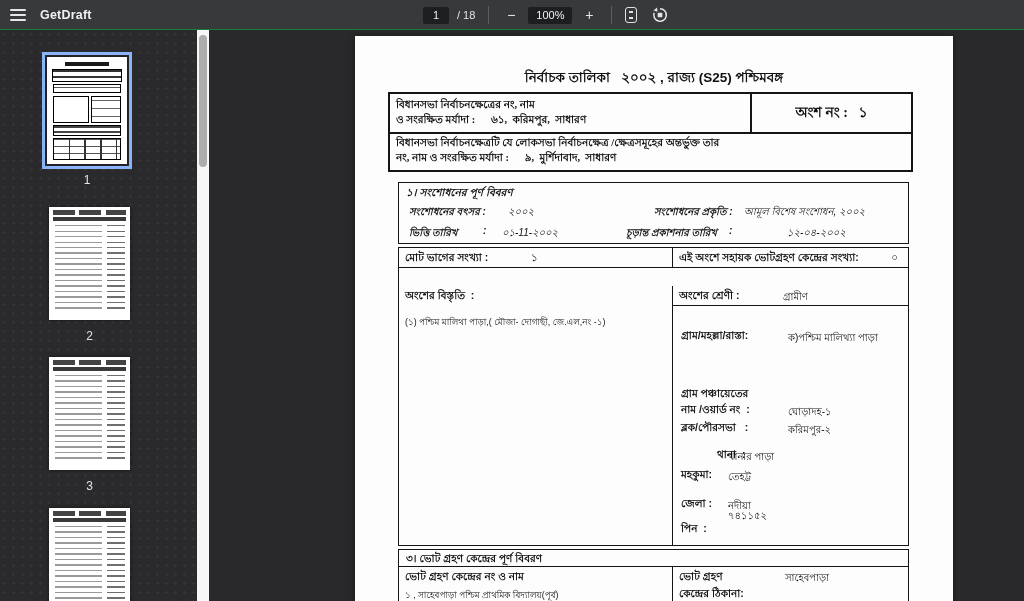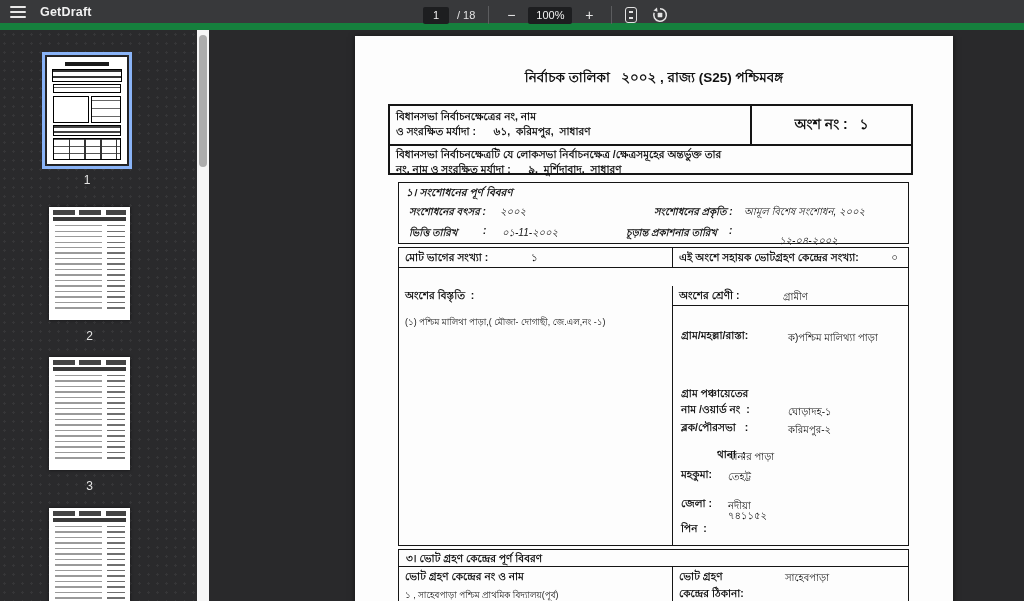--- a/index.html
+++ b/index.html
@@ -3,21 +3,21 @@
 <meta charset="utf-8">
 <style>
   * { margin:0; padding:0; box-sizing:border-box; }
   html,body { width:1024px; height:601px; overflow:hidden; background:#1e1e1e;
     font-family:"Liberation Sans","DejaVu Sans",sans-serif; }
   #app { position:relative; width:1024px; height:601px; overflow:hidden; }
 
   
   .toolbar { position:absolute; left:0; top:0; width:1024px; height:30px;
     background:#38393b; display:flex; align-items:center; z-index:5;
-    border-bottom:7px solid #15803d; }
+    border-bottom:1px solid #15803d; }
   .hamburger { width:16px; height:12px; margin-left:10px; display:flex;
     flex-direction:column; justify-content:space-between; cursor:pointer; }
   .hamburger span { display:block; height:2px; background:#e8e8e8; border-radius:1px; }
   .tb-title { color:#f1f1f1; font-size:12.5px; font-weight:bold; margin-left:14px; letter-spacing:.2px; }
   .tb-center { position:absolute; left:423px; top:0; height:30px; display:flex;
     align-items:center; gap:8px; }
   .pagebox, .zoombox { background:#1d1e20; color:#f1f1f1; font-size:11px;
     text-align:center; border:none; border-radius:2px; }
   .pagebox { width:26px; height:17px; line-height:17px; }
   .zoombox { width:44px; height:17px; line-height:17px; }
@@ -78,21 +78,21 @@
 
   .doc-title { position:absolute; left:0; top:31px; width:100%; text-align:center;
     font-size:13.5px; font-weight:bold; white-space:pre; }
 
   .b { font-weight:bold; }
   .ws { white-space:pre; }
   .box { position:absolute; border:2px solid #151515; }
   .cellline { line-height:15px; }
 
   
-  .hbox { left:33px; top:68px; width:525px; height:71px; }
+  .hbox { left:33px; top:56px; width:525px; height:80px;font-family:Liberation Serif, serif; }
   .hrowA { position:absolute; left:0; top:0; width:100%; height:38px; display:flex; }
   .hrowA .lcell { width:360px; padding:3px 6px; font-size:10.5px; }
   .hrowA .rcell { flex:1; border-left:2px solid #151515; display:flex;
     align-items:center; justify-content:center; font-size:14px;text-align:right; }
   .hrowB { position:absolute; left:0; top:38px; width:100%; height:29px;
     border-top:2px solid #151515; padding:1px 6px; font-size:10.5px; }
 
   
   .s1box { left:43px; top:146px; width:511px; height:62px; border-width:1.5px;font-style:italic; }
   .s1head { padding:2px 7px; font-size:10.5px; }
@@ -216,29 +216,29 @@
         </div>
         <div class="hrowB cellline">
           <div class="b ws">বিধানসভা নির্বাচনক্ষেত্রটি যে লোকসভা নির্বাচনক্ষেত্র /ক্ষেত্রসমূহের অন্তর্ভুক্ত তার</div>
           <div class="b ws">নং, নাম ও সংরক্ষিত মর্যাদা :      ৯,  মুর্শিদাবাদ,  সাধারণ</div>
         </div>
       </div>
 
       <div class="box s1box s1">
         <div class="s1head b">১। সংশোধনের পূর্ণ বিবরণ</div>
         <div class="fld b ws" style="left:10px;  top:21px;">সংশোধনের বৎসর :</div>
-        <div class="fld ws" style="left:101px; top:21px;">২০০২</div>
+        <div class="fld ws" style="left:109px; top:21px;">২০০২</div>
         <div class="fld b ws" style="left:255px; top:21px;">সংশোধনের প্রকৃতি :</div>
         <div class="fld ws" style="left:345px; top:21px;">আমূল বিশেষ সংশোধন, ২০০২</div>
         <div class="fld b ws" style="left:10px;  top:42px;">ভিত্তি তারিখ</div>
         <div class="fld b ws" style="left:84px;  top:42px;">:</div>
         <div class="fld ws" style="left:103px; top:42px;">০১-11-২০০২</div>
         <div class="fld b ws" style="left:227px; top:42px;">চূড়ান্ত প্রকাশনার তারিখ</div>
         <div class="fld b ws" style="left:330px; top:42px;">:</div>
-        <div class="fld ws" style="left:380px; top:42px;margin-top:8px;">১২-০৪-২০০২</div>
+        <div class="fld ws" style="left:388px; top:42px;">১২-০৪-২০০২</div>
       </div>
 
       <div class="box s2box">
 
         <div class="s2counts">
           <div class="c1">
             <span class="b ws" style="position:absolute; left:6px; top:2px;">মোট ভাগের সংখ্যা :</span>
             <span class="ws" style="position:absolute; left:132px; top:2px;">১</span>
           </div>
           <div class="c2">

